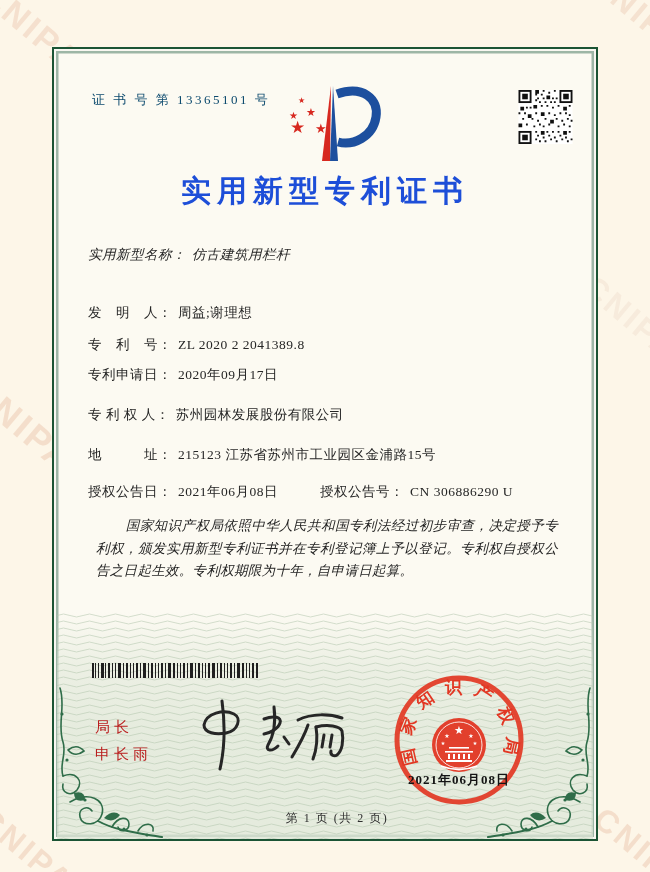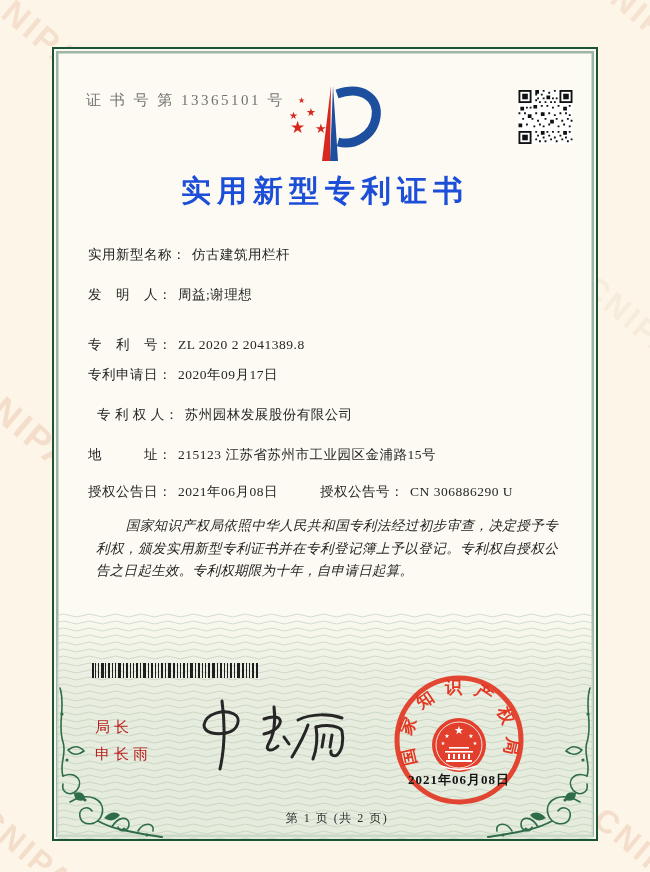--- a/index.html
+++ b/index.html
@@ -26,21 +26,21 @@
   .band svg{position:absolute;left:0;top:0;}
   
   .wm{
     position:absolute;
     font-family:"Liberation Sans","DejaVu Sans",sans-serif;
     font-weight:bold;letter-spacing:3px;
     transform:rotate(40deg);transform-origin:center;
     white-space:nowrap;pointer-events:none;
   }
   
-  .cert-no{position:absolute;left:86px;top:91px;font-size:15px;letter-spacing:2.5px;color:#737373;}
+  .cert-no{position:absolute;left:92px;top:91px;font-size:13px;letter-spacing:2.5px;color:#0c4a6e;}
   .logo{position:absolute;left:283px;top:82px;}
   .qr{position:absolute;left:518px;top:90px;}
   .title{
     position:absolute;left:52px;top:171px;width:546px;text-align:center;
     font-size:30px;font-weight:bold;letter-spacing:6px;color:#1d4ed8;
   }
   
   .field-row{position:absolute;left:88px;font-size:13.5px;color:#262626;letter-spacing:.5px;white-space:nowrap;}
   .field-row .lbl{color:#262626;}
   .field-row .val{margin-left:6px;}
@@ -175,33 +175,33 @@
                M4,18h1v1h-1z M8,19h1v1h-1z M11,18h1v1h-1z M13,19h1v1h-1z M16,18h1v1h-1z M21,19h1v1h-1z
                M24,18h1v1h-1z M27,19h1v1h-1z M9,22h1v1h-1z M12,22h2v2h-2z M15,22h1v1h-1z M18,22h1v1h-1z
                M21,22h1v1h-1z M24,22h2v2h-2z M27,22h1v1h-1z M10,24h1v1h-1z M13,25h1v1h-1z M16,24h1v1h-1z
                M19,25h1v1h-1z M22,24h1v1h-1z M25,25h1v1h-1z M9,26h1v1h-1z M11,27h1v1h-1z M14,27h1v1h-1z
                M17,26h1v1h-1z M20,27h1v1h-1z M23,26h1v1h-1z M26,27h1v1h-1z M28,26h1v1h-1z"></path>
     </g>
   </svg>
 
   <div class="title">实用新型专利证书</div>
 
-  <div class="field-row" style="top:246px;">
+  <div class="field-row" style="top:246px;font-style:italic;">
     <span class="lbl">实用新型名称：</span><span class="val">仿古建筑用栏杆</span>
   </div>
-  <div class="field-row" style="top:286px;">
+  <div class="field-row" style="top:304px;">
     <span class="lbl">发　明　人：</span><span class="val">周益;谢理想</span>
   </div>
   <div class="field-row" style="top:336px;">
     <span class="lbl">专　利　号：</span><span class="val">ZL 2020 2 2041389.8</span>
   </div>
   <div class="field-row" style="top:366px;">
     <span class="lbl">专利申请日：</span><span class="val">2020年09月17日</span>
   </div>
-  <div class="field-row" style="top:406px;margin-left:9px;">
+  <div class="field-row" style="top:406px;">
     <span class="lbl">专 利 权 人：</span><span class="val">苏州园林发展股份有限公司</span>
   </div>
   <div class="field-row" style="top:446px;">
     <span class="lbl">地　　　址：</span><span class="val">215123 江苏省苏州市工业园区金浦路15号</span>
   </div>
   <div class="field-row" style="top:483px;">
     <span class="lbl">授权公告日：</span><span class="val">2021年06月08日</span><span class="gap"></span><span class="lbl">授权公告号：</span><span class="val">CN 306886290 U</span>
   </div>
 
   <div class="paras">

